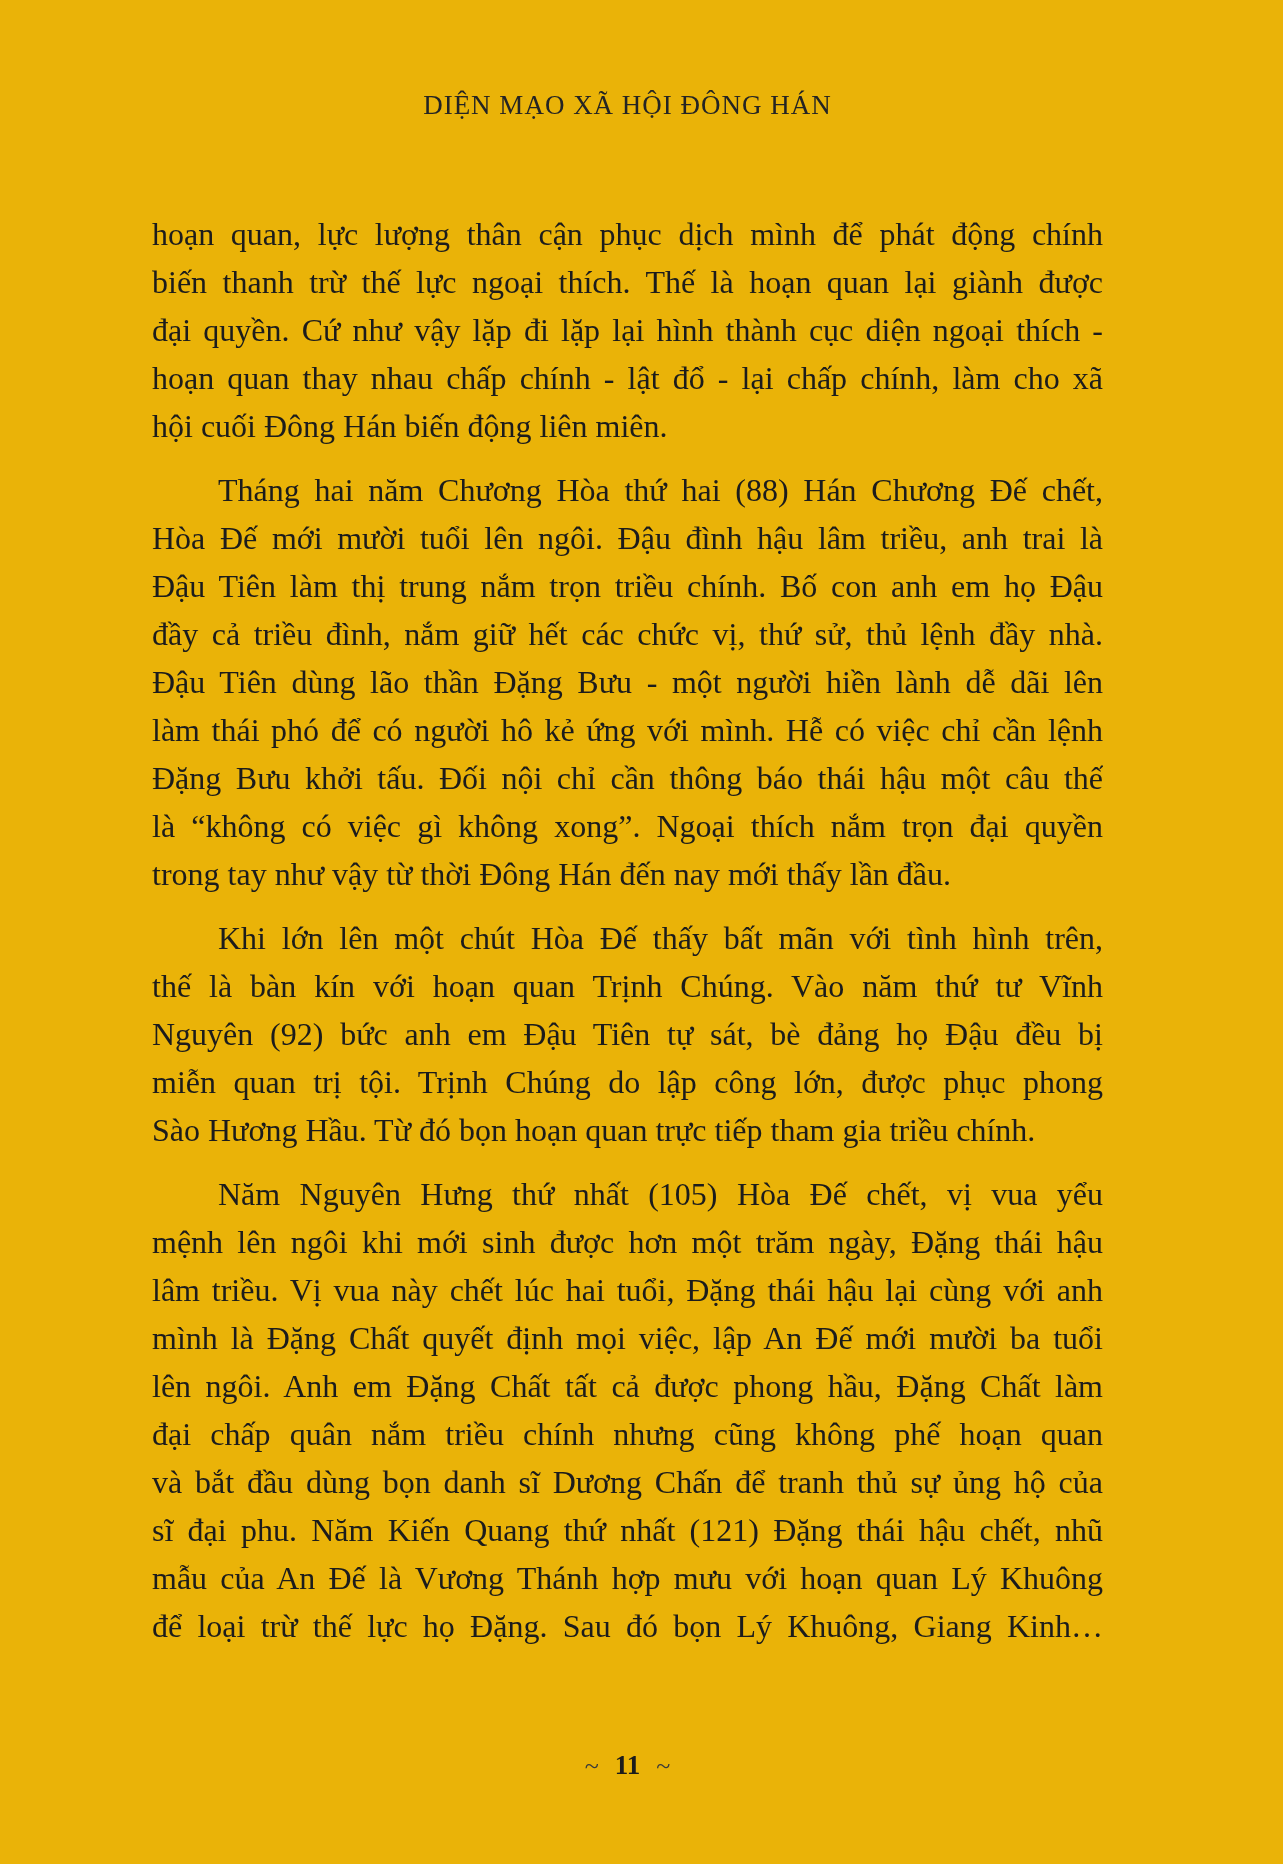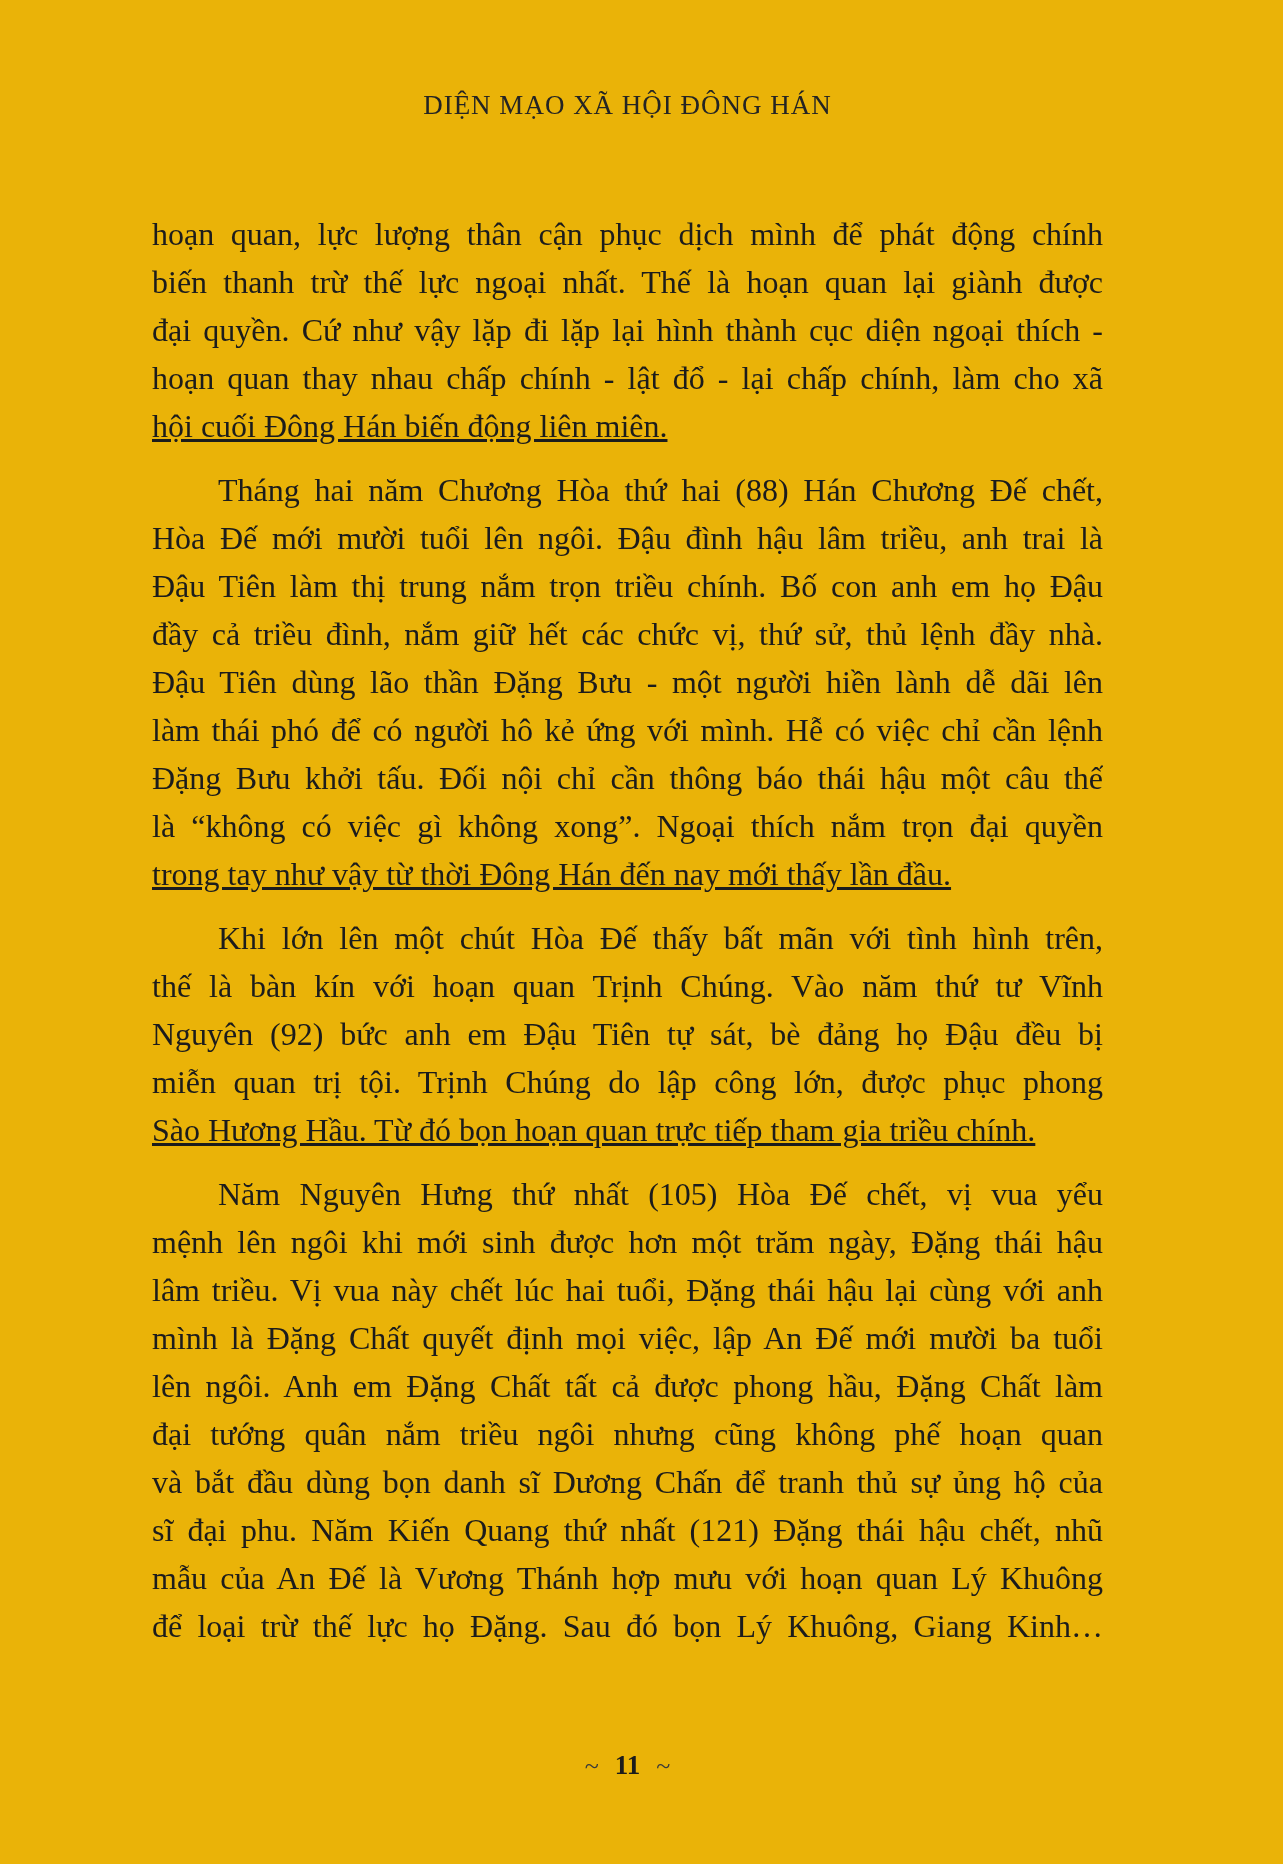--- a/index.html
+++ b/index.html
@@ -38,21 +38,21 @@
   }
   .paragraph { margin: 0; }
   .paragraph + .paragraph { margin-top: 16px; }
   .line {
     height: 48px;
     line-height: 48px;
     text-align: justify;
     text-align-last: justify;
     overflow: hidden;
   }
-  .line.last-left { text-align-last: left; text-decoration: underline; }
+  .line.last-left { text-align-last: left; }
   .line.first-indent { text-indent: 66px; }
   .page-footer {
     position: absolute;
     top: 1750px;
     left: 152px;
     width: 951px;
     text-align: center;
     font-size: 27px;
     color: #2a2a2a;
   }
@@ -69,21 +69,21 @@
 </head>
 <body>
 
 <div class="page">
 
   <div class="running-header">DIỆN MẠO XÃ HỘI ĐÔNG HÁN</div>
 
   <div class="body-text" id="body-text">
       <div class="paragraph">
         <div class="line">hoạn quan, lực lượng thân cận phục dịch mình để phát động chính</div>
-        <div class="line">biến thanh trừ thế lực ngoại nhất. Thế là hoạn quan lại giành được</div>
+        <div class="line">biến thanh trừ thế lực ngoại thích. Thế là hoạn quan lại giành được</div>
         <div class="line">đại quyền. Cứ như vậy lặp đi lặp lại hình thành cục diện ngoại thích -</div>
         <div class="line">hoạn quan thay nhau chấp chính - lật đổ - lại chấp chính, làm cho xã</div>
         <div class="line last-left">hội cuối Đông Hán biến động liên miên.</div>
       </div>
       <div class="paragraph">
         <div class="line first-indent">Tháng hai năm Chương Hòa thứ hai (88) Hán Chương Đế chết,</div>
         <div class="line">Hòa Đế mới mười tuổi lên ngôi. Đậu đình hậu lâm triều, anh trai là</div>
         <div class="line">Đậu Tiên làm thị trung nắm trọn triều chính. Bố con anh em họ Đậu</div>
         <div class="line">đầy cả triều đình, nắm giữ hết các chức vị, thứ sử, thủ lệnh đầy nhà.</div>
         <div class="line">Đậu Tiên dùng lão thần Đặng Bưu - một người hiền lành dễ dãi lên</div>
@@ -98,21 +98,21 @@
         <div class="line">Nguyên (92) bức anh em Đậu Tiên tự sát, bè đảng họ Đậu đều bị</div>
         <div class="line">miễn quan trị tội. Trịnh Chúng do lập công lớn, được phục phong</div>
         <div class="line last-left">Sào Hương Hầu. Từ đó bọn hoạn quan trực tiếp tham gia triều chính.</div>
       </div>
       <div class="paragraph">
         <div class="line first-indent">Năm Nguyên Hưng thứ nhất (105) Hòa Đế chết, vị vua yểu</div>
         <div class="line">mệnh lên ngôi khi mới sinh được hơn một trăm ngày, Đặng thái hậu</div>
         <div class="line">lâm triều. Vị vua này chết lúc hai tuổi, Đặng thái hậu lại cùng với anh</div>
         <div class="line">mình là Đặng Chất quyết định mọi việc, lập An Đế mới mười ba tuổi</div>
         <div class="line">lên ngôi. Anh em Đặng Chất tất cả được phong hầu, Đặng Chất làm</div>
-        <div class="line">đại tướng quân nắm triều ngôi nhưng cũng không phế hoạn quan</div>
+        <div class="line">đại chấp quân nắm triều chính nhưng cũng không phế hoạn quan</div>
         <div class="line">và bắt đầu dùng bọn danh sĩ Dương Chấn để tranh thủ sự ủng hộ của</div>
         <div class="line">sĩ đại phu. Năm Kiến Quang thứ nhất (121) Đặng thái hậu chết, nhũ</div>
         <div class="line">mẫu của An Đế là Vương Thánh hợp mưu với hoạn quan Lý Khuông</div>
         <div class="line">để loại trừ thế lực họ Đặng. Sau đó bọn Lý Khuông, Giang Kinh…</div>
       </div>
     </div>
 
   <div class="page-footer">
     <span class="tilde">~</span><span class="pagenum">11</span><span class="tilde">~</span>
   </div>

